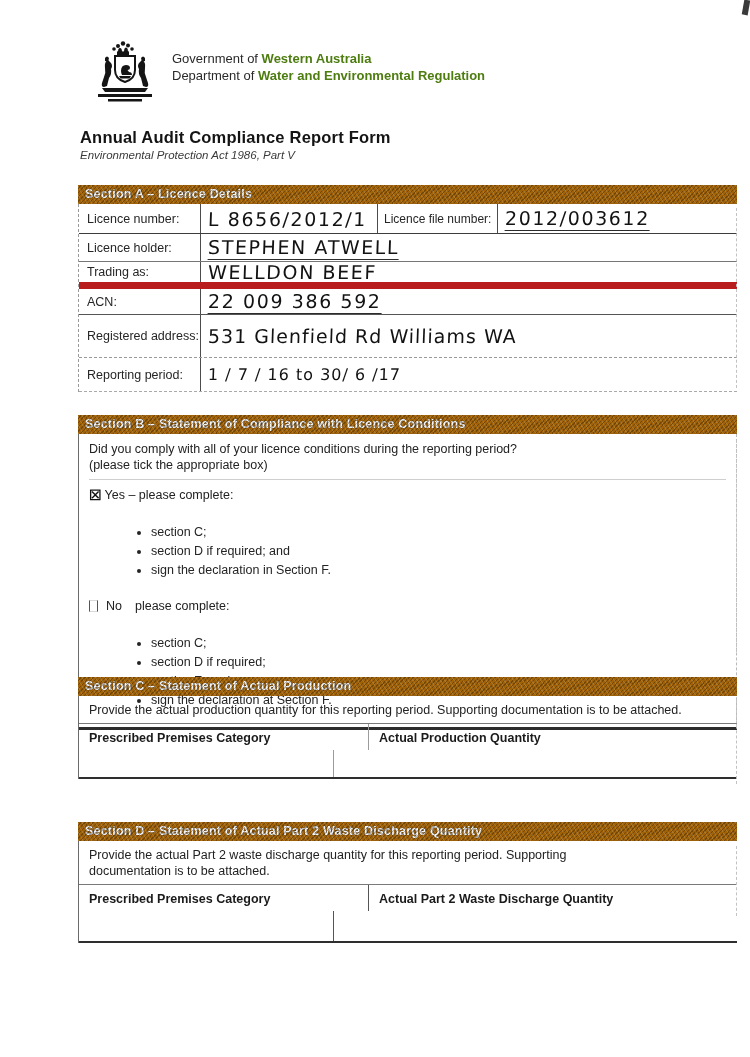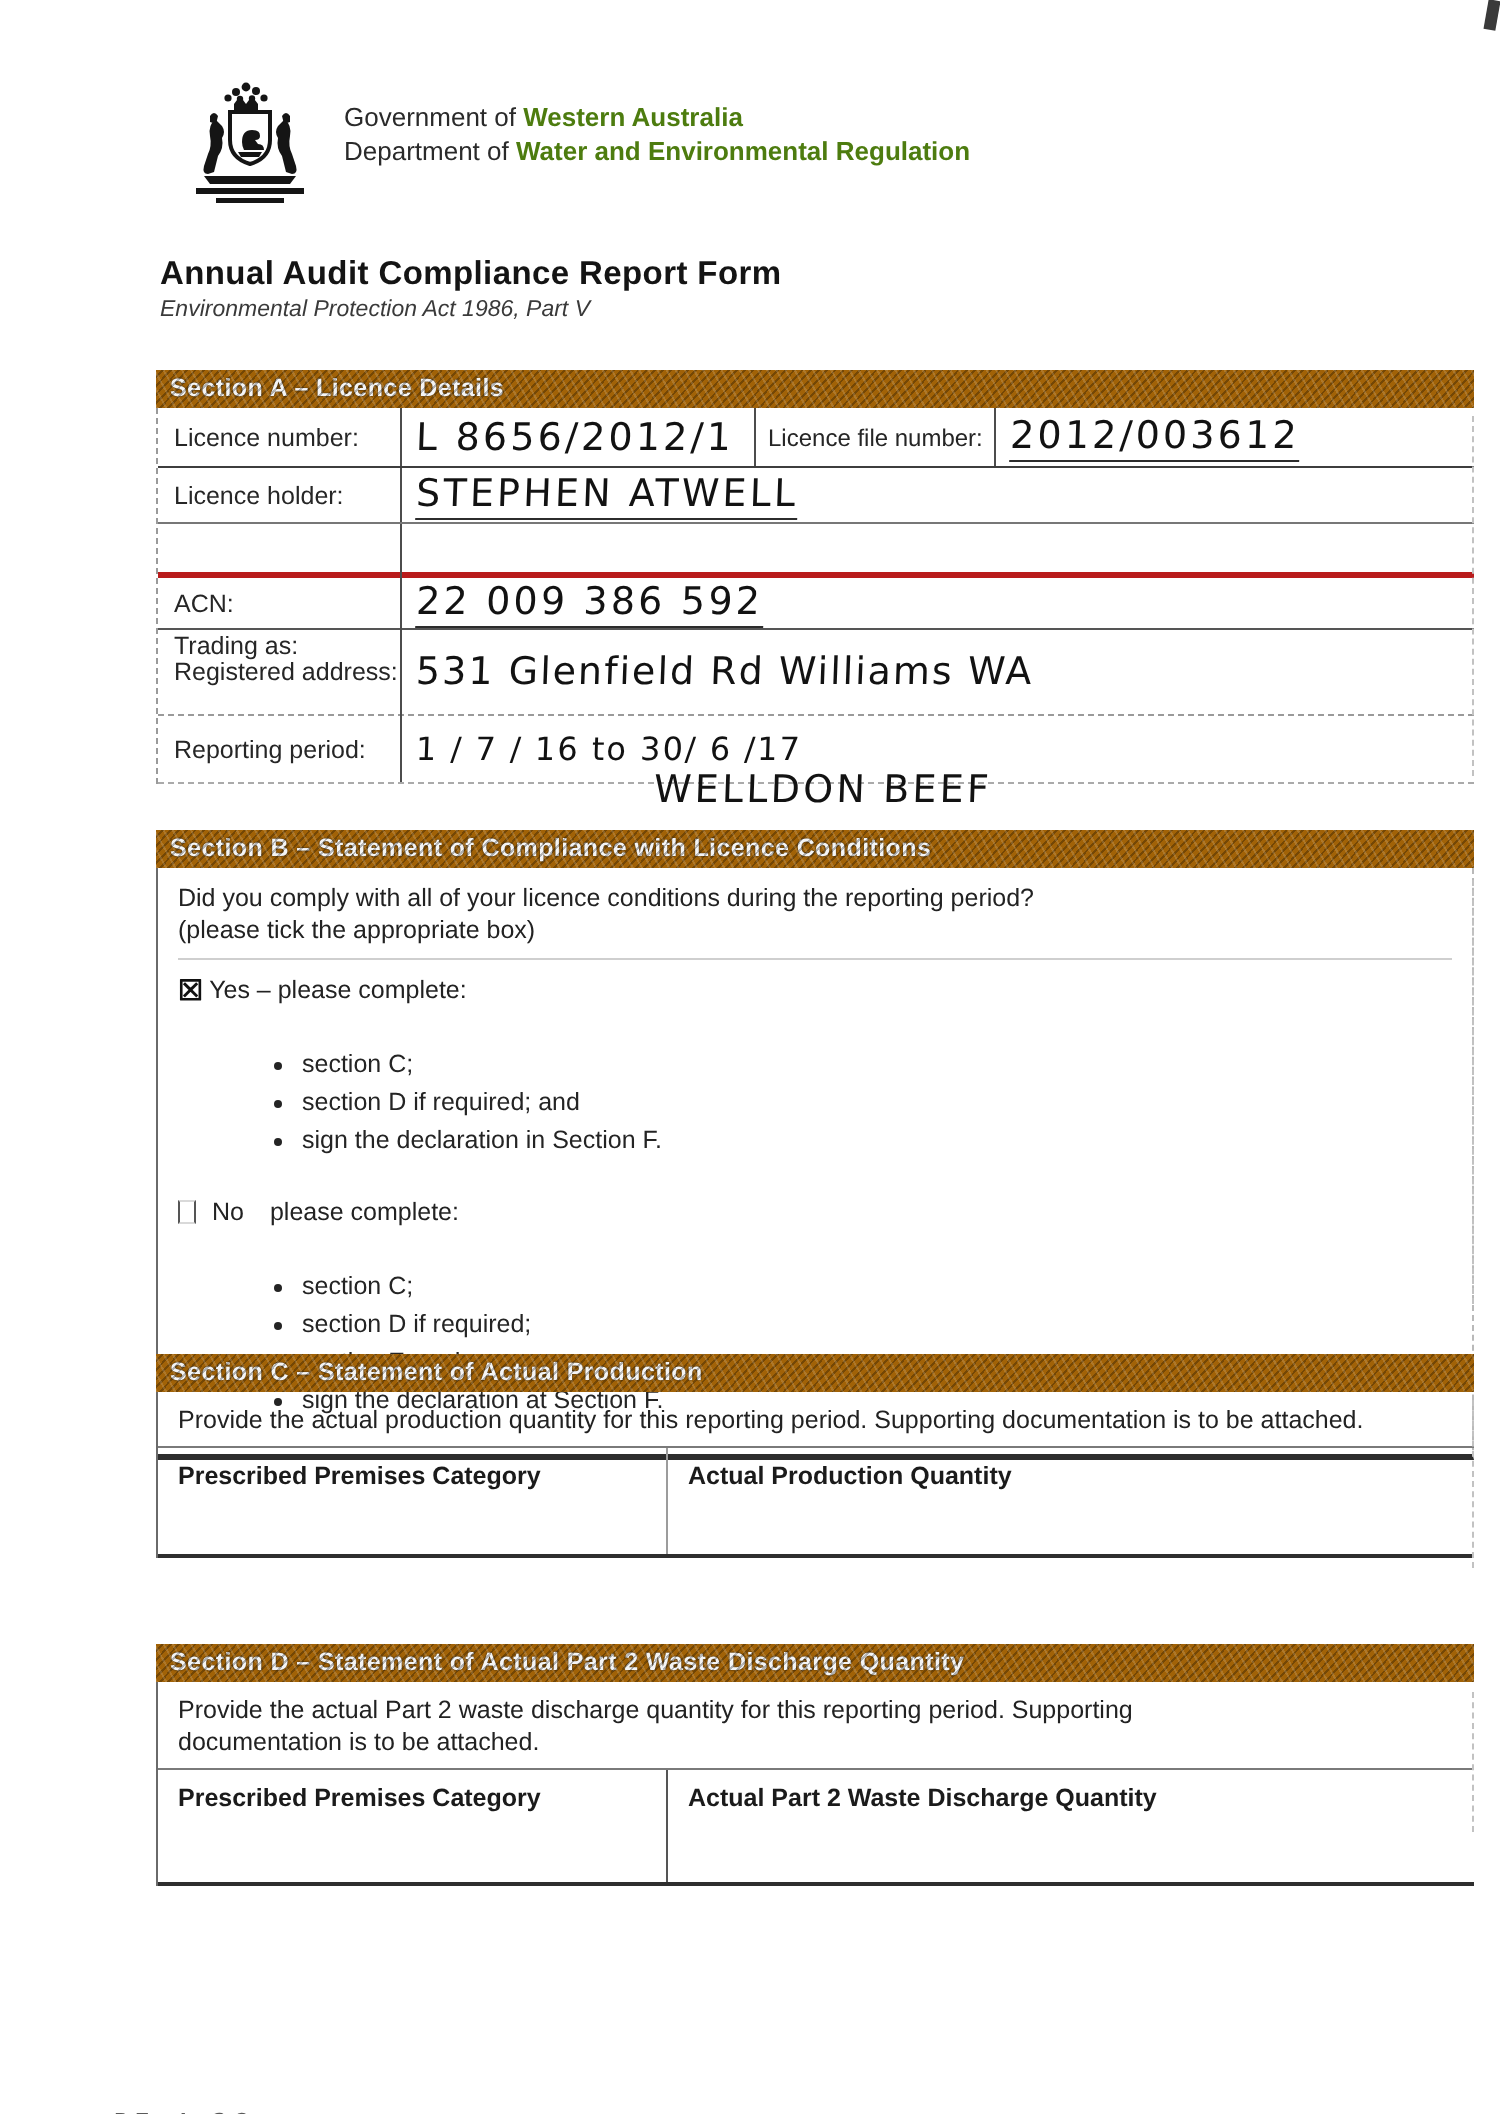--- a/index.html
+++ b/index.html
@@ -49,21 +49,21 @@
   .chk{font-size:14px; font-weight:bold; line-height:14px; color:#111;}
   .nobox{display:inline-block; width:9px; height:12px; border-left:1.6px solid #555; border-right:1.6px solid #555;
          border-top:1px solid #d9d9d9; border-bottom:1px solid #d9d9d9; margin-right:5px; box-sizing:border-box;}
   ul.blist{margin:21px 0 0 0; padding-left:62px; list-style:disc;}
   ul.blist li{margin:3px 0; font-size:12.5px; color:#242424;}
   .nogap{margin-top:20px;}
   
   .cbox{border-left:1px solid #6a6a6a; box-sizing:border-box; padding:6px 10px 0 10px;
         font-size:12.5px; line-height:16px; color:#222;}
   .ptable{display:flex; flex-direction:column; margin:5px -10px 0 -10px;}
-  .phead{display:flex; border-top:1px solid #7a7a7a;}
+  .phead{display:flex; border-top:1px solid #7a7a7a;gap:35px;}
   .phcell{font-weight:bold; font-size:12.5px; color:#1b1b1b; padding:6px 0 4px 10px; box-sizing:border-box;}
   .pc1{width:254px; flex:0 0 254px;}
   .pc2{flex:1; border-left:1px solid #555;}
   .pbody{display:flex; border-bottom:2px solid #2e2e2e;}
   .pbcell{box-sizing:border-box;}
   .faint{position:absolute; border-left:1px dashed #c2c2c2; width:0;}
   .corner-mark{position:absolute; right:1px; top:0; width:6px; height:15px; background:#3a3a3a; transform:rotate(10deg);}
   .footer-code{position:absolute; left:57px; top:1055px; font-family:"DejaVu Sans Mono", monospace;
                font-size:13px; letter-spacing:2px; color:#5a5a5a;}
 </style>
@@ -126,21 +126,21 @@
         </div>
       </div>
 
       <div class="arow" style="height:28px; border-bottom:1px solid #777;">
         <div class="alabel">Licence holder:</div>
         <div class="aval">
           <span class="hw u">STEPHEN ATWELL</span>
         </div>
       </div>
 
-      <div class="arow" style="height:27px; border-bottom:3px solid #b91c1c;flex-direction:column;">
+      <div class="arow" style="height:27px; border-bottom:7px solid #b91c1c;">
         <div class="alabel">Trading as:</div>
         <div class="aval">
           <span class="hw">WELLDON BEEF</span>
         </div>
       </div>
 
       <div class="arow" style="height:26px; border-bottom:1px solid #555;">
         <div class="alabel">ACN:</div>
         <div class="aval">
           <span class="hw u">22 009 386 592</span>

